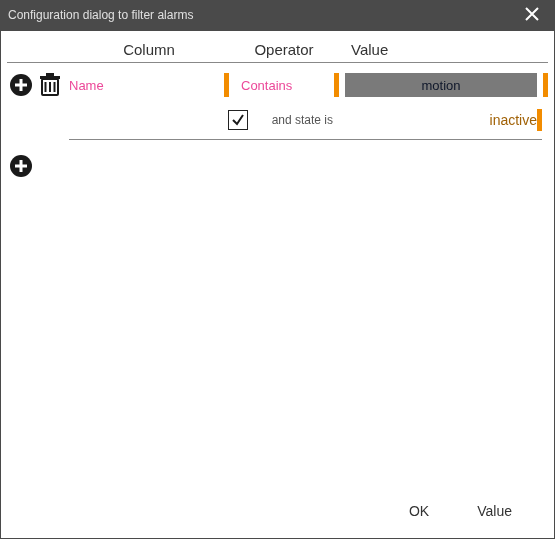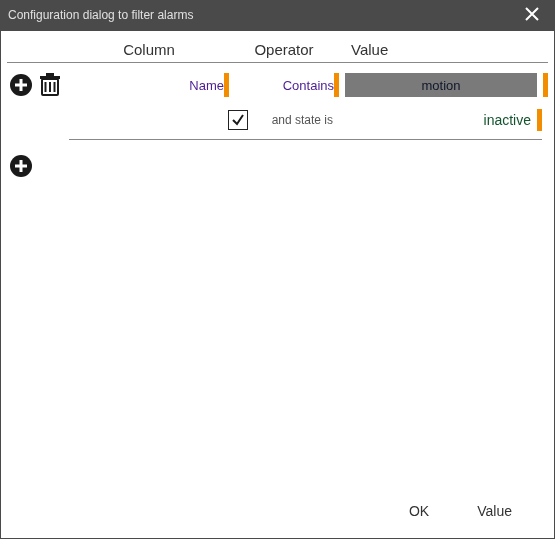--- a/index.html
+++ b/index.html
@@ -74,21 +74,21 @@
   .plus-btn svg, .trash-btn svg { display:block; }
   
   .cell {
     display: flex;
     align-items: center;
     height: 28px;
   }
   .cell-name  { width: 160px; flex: 0 0 160px; justify-content: center; }
   .cell-op    { width: 110px; flex: 0 0 110px; justify-content: center; padding-left: 12px; }
   .cell-val   { flex: 1 1 auto; }
-  .cell-text { flex: 1; text-align: right; color: #4c1d95; }
+  .cell-text { flex: 1; text-align: left; color: #ec4899; }
   .divider {
     width: 5px;
     height: 24px;
     background: #f28c00;
     flex: 0 0 5px;
   }
   .value-box {
     flex: 1;
     margin-left: 6px;
     margin-right: 6px;
@@ -126,23 +126,23 @@
     display: flex;
     align-items: center;
     justify-content: center;
     cursor: pointer;
   }
   .state-check svg { display:block; }
   .state-label { color: #555; font-size: 12px; }
   .state-value {
     flex: 1;
     text-align: right;
-    color: #14532d;
+    color: #a16207;
     font-size: 14px;
-    padding-right: 6px;
+    padding-right: 0;
   }
   .state-divider {
     width: 5px;
     height: 22px;
     background: #f28c00;
     flex: 0 0 5px;
   }
 
   .hr-line {
     margin-left: 62px;

